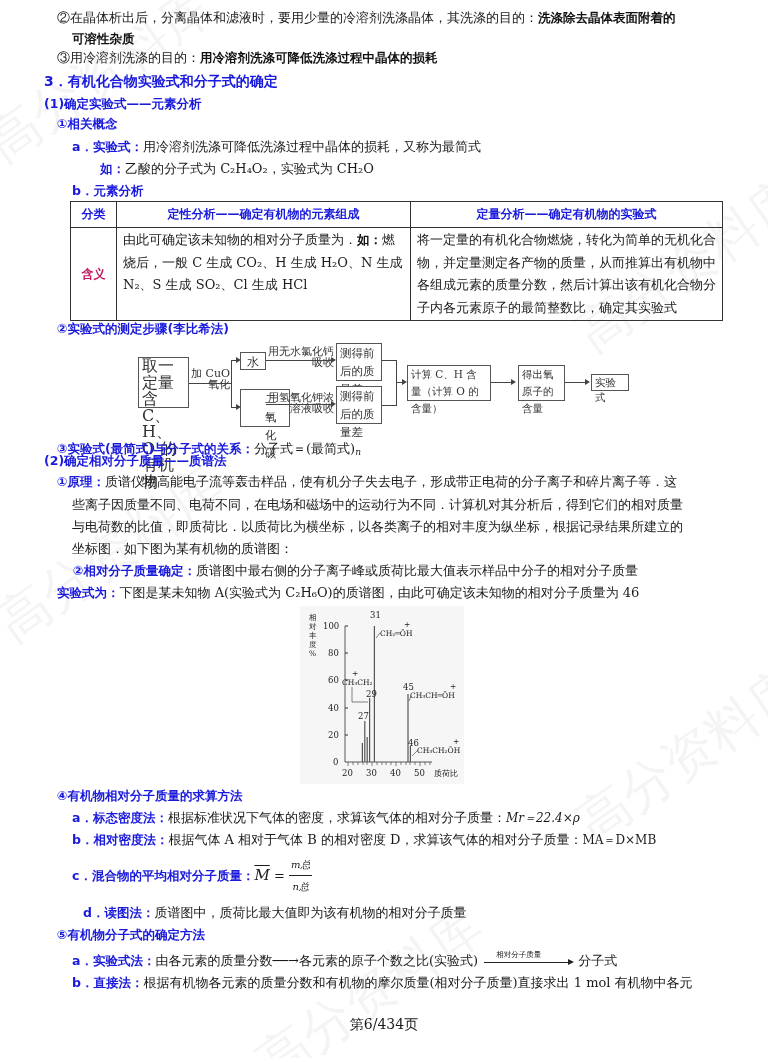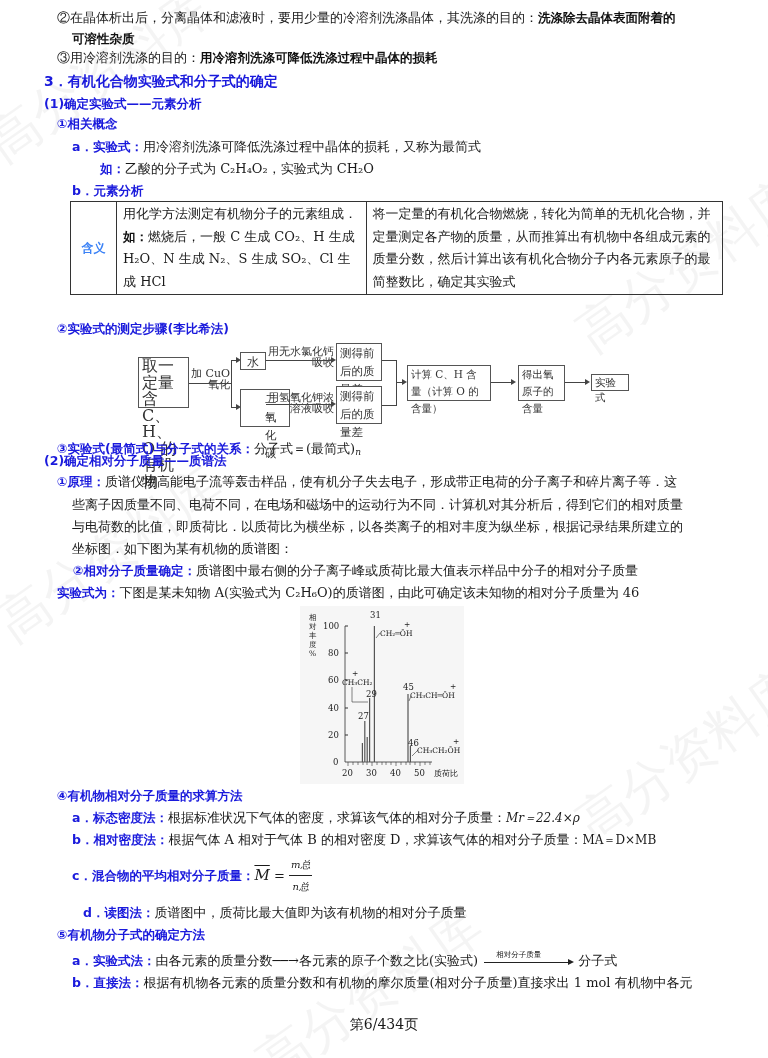--- a/index.html
+++ b/index.html
@@ -22,21 +22,21 @@
   .body-t { font-size: 13px; }
   sub { font-size: 9px; vertical-align: -2px; }
   
   table.tb {
     position: absolute; left: 70px; top: 201px; width: 653px;
     border-collapse: collapse; font-size: 13px;
   }
   table.tb td, table.tb th { border: 1px solid #333; }
   table.tb th { height: 26px; color: #1a1adc; font-family: "DejaVu Sans", sans-serif; font-size: 12px; font-weight: bold; }
   table.tb td { vertical-align: top; padding: 1px 6px; line-height: 22.5px; }
-  td.cat { width: 46px; text-align: center; vertical-align: middle !important; color: #3b82f6; font-weight: bold; font-family: "DejaVu Sans", sans-serif; font-size: 12px; }
+  td.cat { width: 46px; text-align: center; vertical-align: middle !important; color: #be185d; font-weight: bold; font-family: "DejaVu Sans", sans-serif; font-size: 12px; }
   
   .fbox { position: absolute; border: 1px solid #555; font-size: 12px; line-height: 18px; padding: 0 3px; background: #fff; color: #333; }
   .flabel { position: absolute; font-size: 11px; color: #333; text-align: right; line-height: 11px; }
   .hline { position: absolute; height: 1px; background: #444; }
   .vline { position: absolute; width: 1px; background: #444; }
   .arrowhead { position: absolute; width: 0; height: 0; border-top: 3px solid transparent; border-bottom: 3px solid transparent; border-left: 5px solid #444; }
   
   .spec { position: absolute; left: 300px; top: 606px; width: 164px; height: 178px; background: #f6f6f6; }
   .fraction { display: inline-block; vertical-align: middle; text-align: center; font-style: italic; font-size: 10px; }
   .fraction .num { display: block; border-bottom: 1px solid #222; padding: 0 2px; line-height: 20px; }
@@ -67,24 +67,29 @@
 <div class="line body-t" style="left:72px;top:137px;">
   <span class="blue hd">a．实验式：</span><span>用冷溶剂洗涤可降低洗涤过程中晶体的损耗，又称为最简式</span>
 </div>
 <div class="line body-t" style="left:100px;top:159px;">
   <span class="blue hd">如：</span><span>乙酸的分子式为 C₂H₄O₂，实验式为 CH₂O</span>
 </div>
 <div class="line blue hd" style="left:72px;top:181px;">b．元素分析</div>
 
 <table class="tb">
   <tbody>
+      <tr>
+    <th style="width:46px;">分类</th>
+    <th style="width:294px;">定性分析——确定有机物的元素组成</th>
+    <th>定量分析——确定有机物的实验式</th>
+  </tr>
   <tr>
     <td class="cat">含义</td>
     <td style="white-space:normal;">
-      <span>用化学方法测定有机物分子的元素组成．</span><span class="blk hd">如：</span><span>燃烧后，一般 C 生成 CO₂、H 生成 H₂O、N 生成 N₂、S 生成 SO₂、Cl 生成 HCl</span>
+      <span>由此可确定该未知物的相对分子质量为．</span><span class="blk hd">如：</span><span>燃烧后，一般 C 生成 CO₂、H 生成 H₂O、N 生成 N₂、S 生成 SO₂、Cl 生成 HCl</span>
     </td>
     <td>将一定量的有机化合物燃烧，转化为简单的无机化合物，并定量测定各产物的质量，从而推算出有机物中各组成元素的质量分数，然后计算出该有机化合物分子内各元素原子的最简整数比，确定其实验式</td>
   </tr>
 </tbody>
   </table>
 
 <div class="line blue hd" style="left:57px;top:319px;">②实验式的测定步骤(李比希法)</div>
 
 <div>
   <div class="fbox" style="left:138px;top:357px;width:51px;height:51px;font-size:16px;line-height:16.5px;white-space:normal;">取一定量含 C、H、O 的有机物</div>

